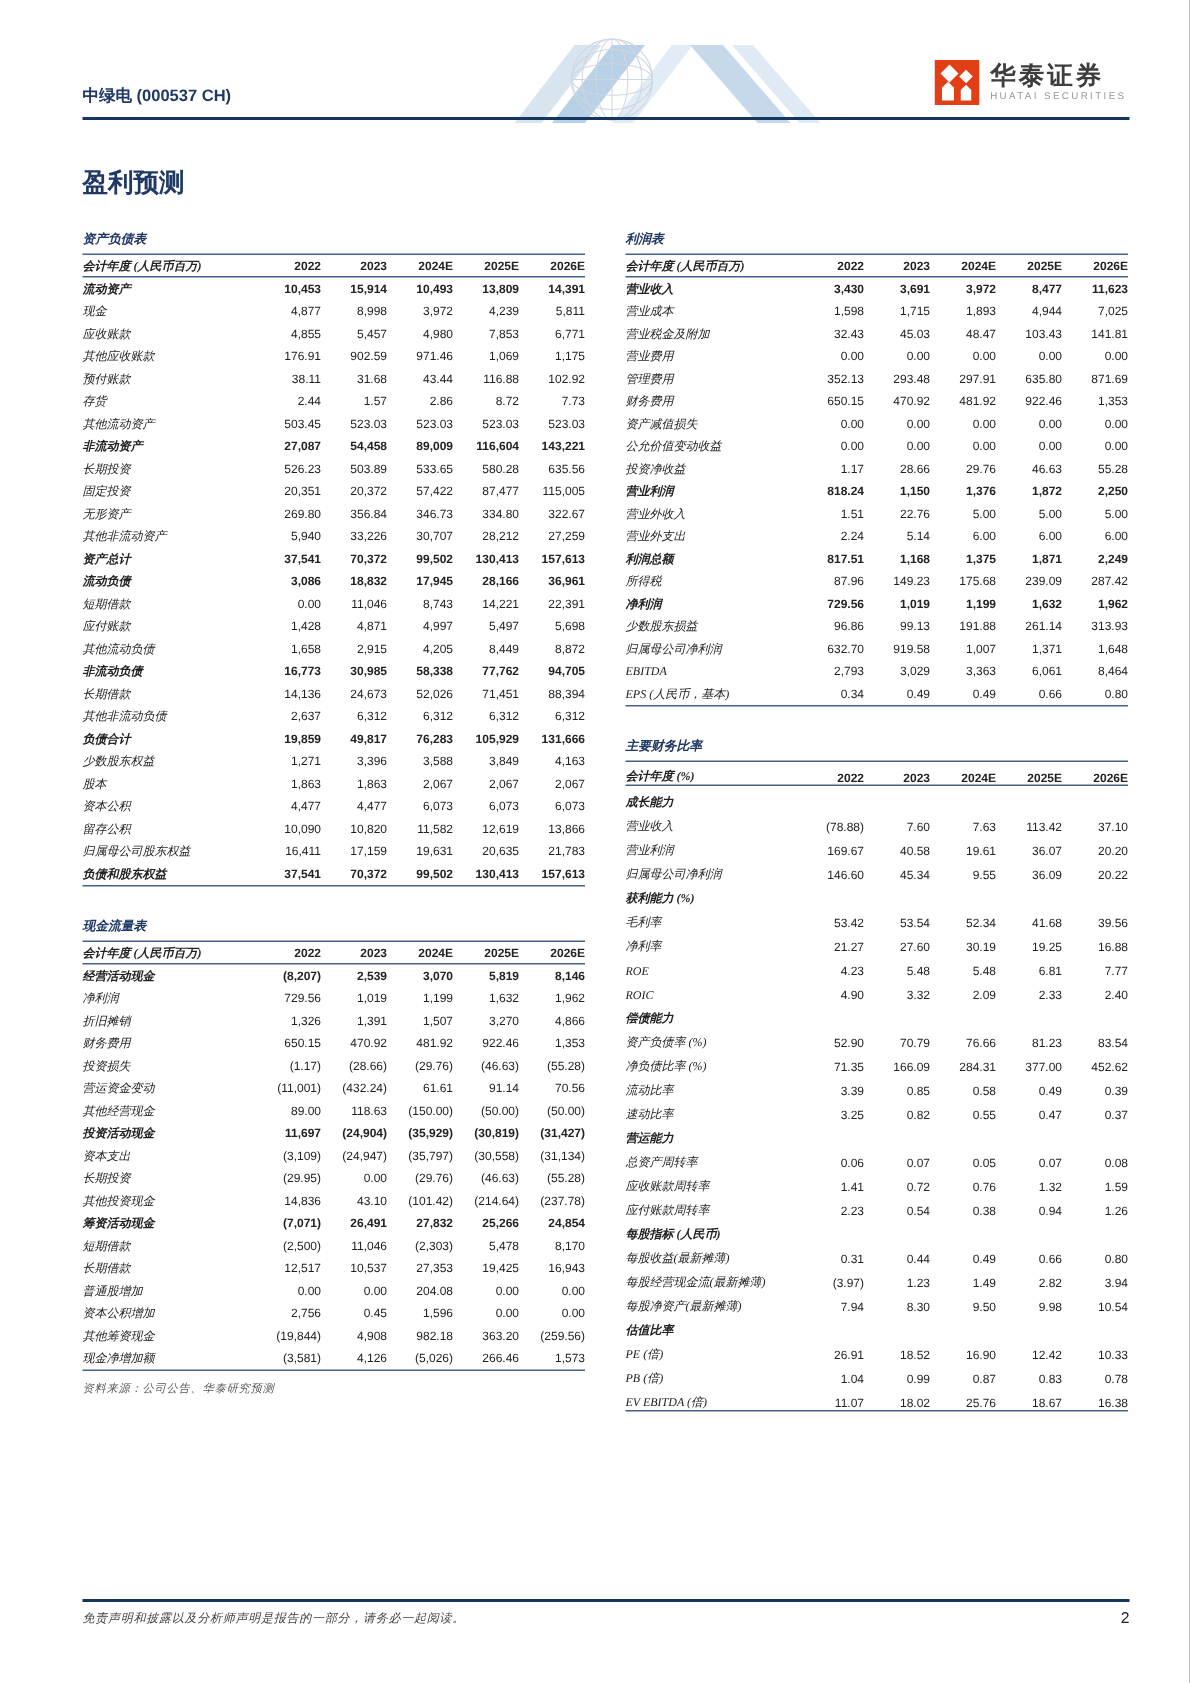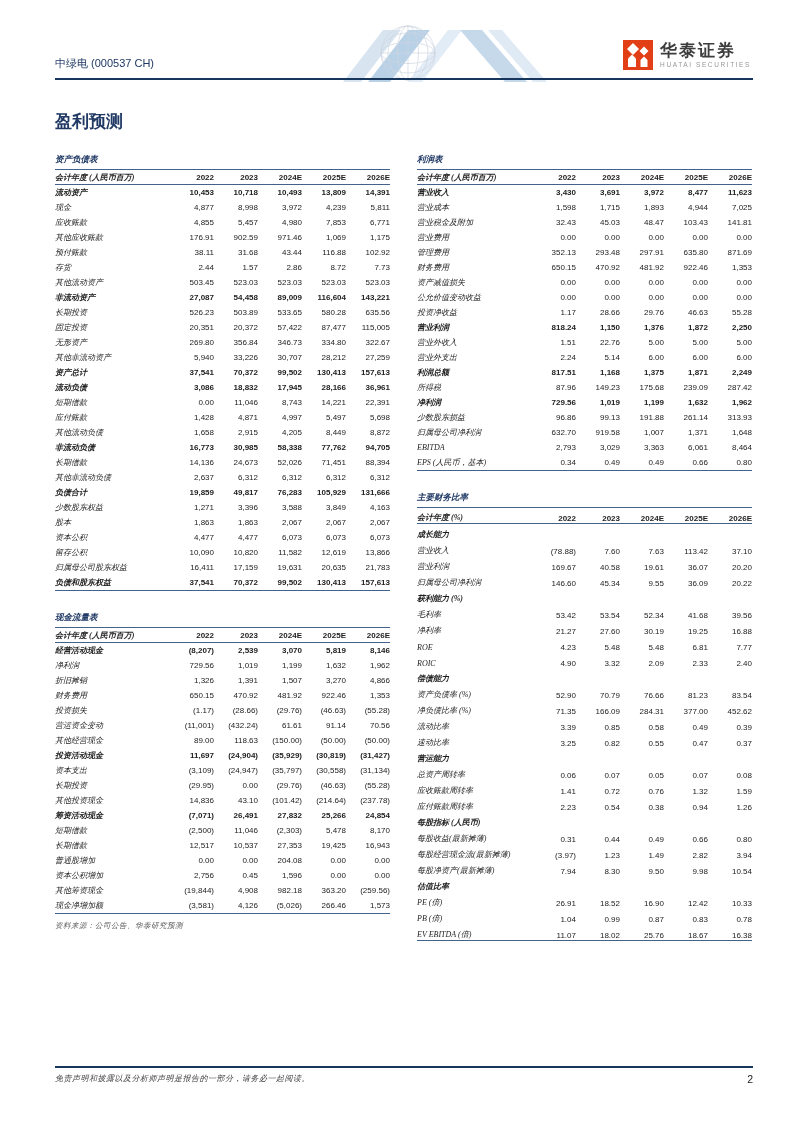--- a/index.html
+++ b/index.html
@@ -7,21 +7,21 @@
     --text:#1a1a1a; --muted:#595959;
   }
   *{margin:0;padding:0;box-sizing:border-box;}
   html,body{background:#888;}
   .page{
     position:relative;width:793px;height:1122px;background:#fff;margin:0 auto;
     font-family:"Liberation Sans",sans-serif;color:var(--text);overflow:hidden;
   }
   
   .watermark{position:absolute;left:288px;top:24px;width:290px;height:58px;opacity:.8;}
-  .ticker{position:absolute;left:55px;top:56px;font-size:11px;font-weight:normal;color:var(--navy);}
+  .ticker{position:absolute;left:55px;top:56px;font-size:11px;font-weight:bold;color:var(--navy);}
   .brand{position:absolute;right:42px;top:40px;display:flex;align-items:center;gap:7px;padding-left:33px;}
   .brand-mark{width:30px;height:30px;display:block;}
   .brand-name{font-size:17px;font-weight:bold;color:#3d3d3d;letter-spacing:2px;line-height:1.05;}
   .brand-sub{font-size:6.5px;color:#979797;letter-spacing:1.6px;margin-top:1px;}
   .hrule{position:absolute;left:55px;top:78px;width:698px;border-top:2.5px solid var(--rule);}
   
   .main{position:absolute;left:55px;top:110px;width:686px;}
   .page-title{font-size:17px;font-weight:bold;color:var(--navy);margin-bottom:22px;
     font-family:"Liberation Sans",sans-serif;}
   .cols{display:flex;gap:27px;align-items:flex-start;}
@@ -101,21 +101,21 @@
               <span class="tlabel">会计年度 (人民币百万)</span>
               <span class="tval">2022</span>
               <span class="tval">2023</span>
               <span class="tval">2024E</span>
               <span class="tval">2025E</span>
               <span class="tval">2026E</span>
             </div>
             <div class="trow bold">
               <span class="tlabel">流动资产</span>
               <span class="tval">10,453</span>
-              <span class="tval">10,718</span>
+              <span class="tval">15,914</span>
               <span class="tval">10,493</span>
               <span class="tval">13,809</span>
               <span class="tval">14,391</span>
             </div>
             <div class="trow">
               <span class="tlabel">现金</span>
               <span class="tval">4,877</span>
               <span class="tval">8,998</span>
               <span class="tval">3,972</span>
               <span class="tval">4,239</span>

